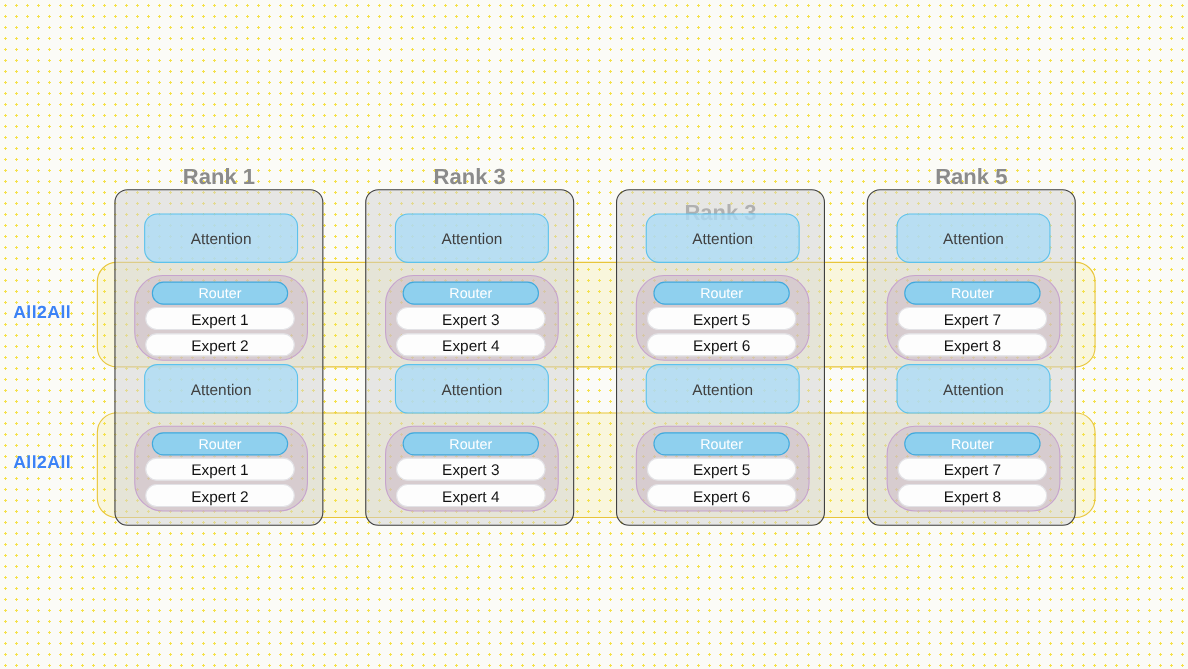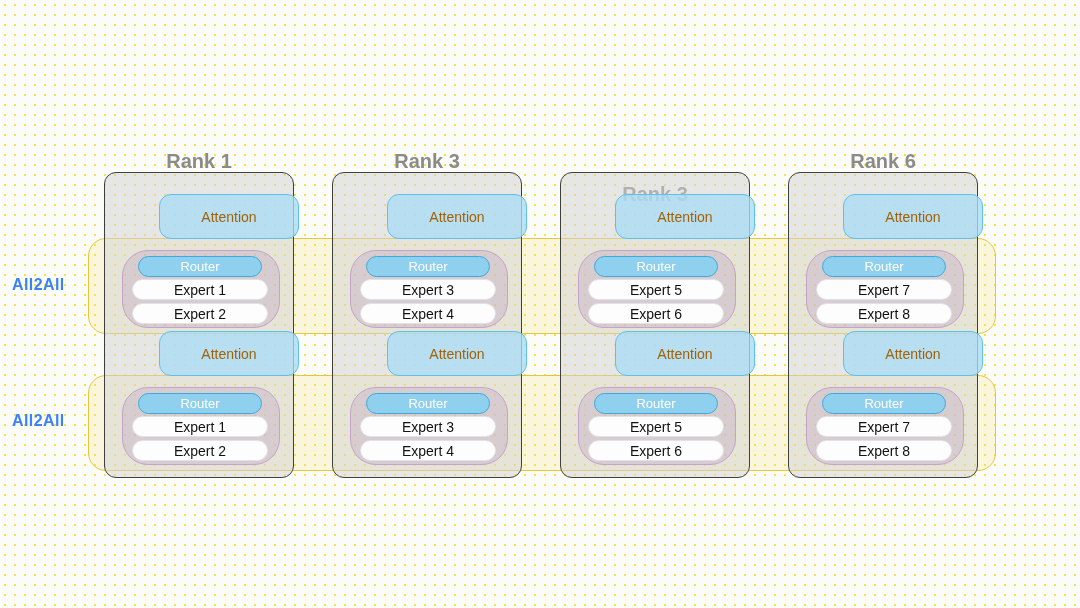--- a/index.html
+++ b/index.html
@@ -76,22 +76,21 @@
   .attention {
     position: absolute;
     box-sizing: border-box;
     border: 1.8px solid #5cc2ec;
     border-radius: 12px;
     background: rgba(171,219,246,0.78);
     display: flex;
     align-items: center;
     justify-content: center;
     font-size: 14px;
-    color: #a16207;
-    margin-left: 28px;
+    color: #404040;
   }
 
   
   .moe {
     position: absolute;
     box-sizing: border-box;
     border: 1.8px solid #c6a3cd;
     border-radius: 26px;
     background: rgba(196,168,196,0.40);
   }
@@ -185,21 +184,21 @@
 
     <div class="attention" style="left:26px; top:158px; width:140px; height:45px;">Attention</div>
 
     <div class="moe" style="left:17px; top:214px; width:158px; height:78px;">
       <div class="router" style="left:15px; top:5px; width:124px; height:21px;">Router</div>
       <div class="expert" style="left:9px; top:28px; width:136px; height:21px;">Expert 5</div>
       <div class="expert" style="left:9px; top:52px; width:136px; height:21px;">Expert 6</div>
     </div>
   </div>
 
-  <div class="rank-label" style="left:788px; top:150px; width:190px;">Rank 6</div>
+  <div class="rank-label" style="left:788px; top:150px; width:190px;">Rank 5</div>
   <div class="rank-col" style="left:788px; top:172px; width:190px; height:306px;">
 
     <div class="attention" style="left:26px; top:21px; width:140px; height:45px;">Attention</div>
 
     <div class="moe" style="left:17px; top:77px; width:158px; height:78px;">
       <div class="router" style="left:15px; top:5px; width:124px; height:21px;">Router</div>
       <div class="expert" style="left:9px; top:28px; width:136px; height:21px;">Expert 7</div>
       <div class="expert" style="left:9px; top:52px; width:136px; height:21px;">Expert 8</div>
     </div>
 

